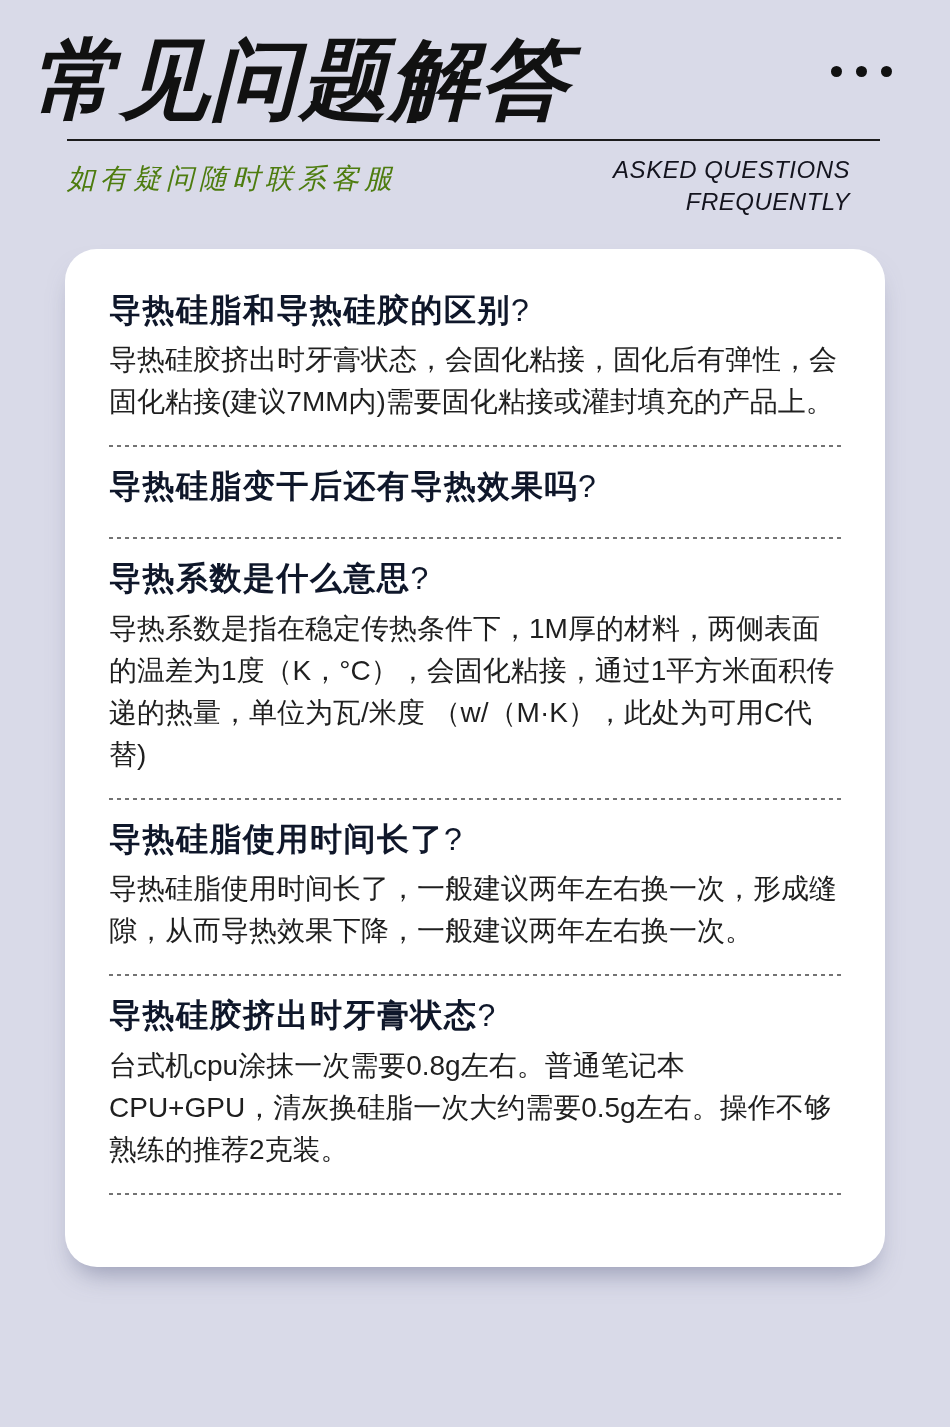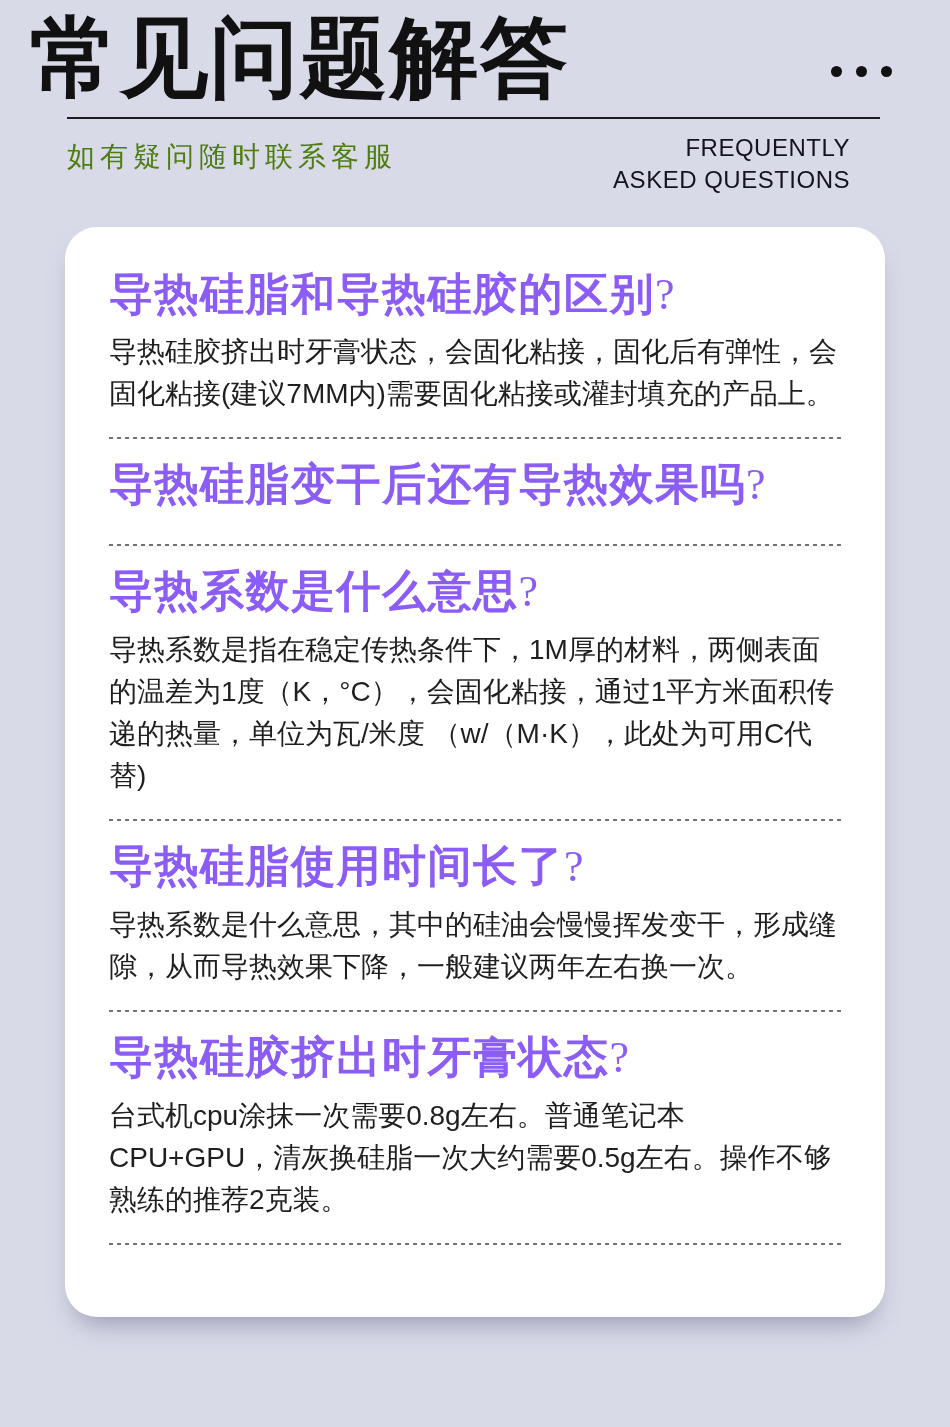--- a/index.html
+++ b/index.html
@@ -10,21 +10,22 @@
   body {
     height: 1427px;
     background: #d9dae8;
     color: #111111;
     overflow: hidden;
   }
 
   
   .header {
     position: relative;
-    padding: 10px 35px 0 30px;
+    padding: 32px 35px 0 30px;
+    font-style: italic;
   }
   .page-title {
     font-size: 88px;
     line-height: 1.1;
     font-weight: 900;
     color: #111111;
     letter-spacing: 2px;
     font-family: "Liberation Sans", sans-serif;
   }
   .ellipsis-icon {
@@ -75,27 +76,26 @@
   }
   .faq-item {
     padding: 20px 0 22px 0;
   }
   .faq-divider {
     height: 2px;
     background: repeating-linear-gradient(90deg, #5a5a5a 0 4px, transparent 4px 8px);
     opacity: 0.85;
   }
   .faq-question {
-    font-size: 44px;
+    font-size: 32px;
     font-weight: 900;
-    color: #8b5cf6;
+    color: #0f172a;
     letter-spacing: 1.5px;
     margin-bottom: 10px;
     line-height: 1.2;
-    font-family: Liberation Serif, serif;
   }
   .faq-question .qmark {
     font-weight: 400;
     letter-spacing: 0;
   }
   .faq-answer p {
     font-size: 28px;
     line-height: 1.5;
     color: #1f1f1f;
   }
@@ -107,22 +107,22 @@
   <div class="page-title">常见问题解答</div>
   <div class="ellipsis-icon">
     <span class="dot"></span>
     <span class="dot"></span>
     <span class="dot"></span>
   </div>
   <hr class="header-rule">
   <div class="subtitle-row">
     <div class="subtitle-cn">如有疑问随时联系客服</div>
     <div class="subtitle-en">
+      <div>ASKED QUESTIONS</div>
       <div>FREQUENTLY</div>
-      <div>ASKED QUESTIONS</div>
     </div>
   </div>
 </div>
 
 <div class="faq-card">
 
   <div class="faq-item">
     <div class="faq-question"><span>导热硅脂和导热硅胶的区别</span><span class="qmark">?</span></div>
     <div class="faq-answer">
       <p>导热硅胶挤出时牙膏状态，会固化粘接，固化后有弹性，会固化粘接(建议7MM内)需要固化粘接或灌封填充的产品上。</p>
@@ -139,21 +139,21 @@
     <div class="faq-question"><span>导热系数是什么意思</span><span class="qmark">?</span></div>
     <div class="faq-answer">
       <p>导热系数是指在稳定传热条件下，1M厚的材料，两侧表面的温差为1度（K，°C），会固化粘接，通过1平方米面积传递的热量，单位为瓦/米度 （w/（M·K），此处为可用C代替)</p>
     </div>
   </div>
   <div class="faq-divider"></div>
 
   <div class="faq-item">
     <div class="faq-question"><span>导热硅脂使用时间长了</span><span class="qmark">?</span></div>
     <div class="faq-answer">
-      <p>导热系数是什么意思，其中的硅油会慢慢挥发变干，形成缝隙，从而导热效果下降，一般建议两年左右换一次。</p>
+      <p>导热硅脂使用时间长了，一般建议两年左右换一次，形成缝隙，从而导热效果下降，一般建议两年左右换一次。</p>
     </div>
   </div>
   <div class="faq-divider"></div>
 
   <div class="faq-item">
     <div class="faq-question"><span>导热硅胶挤出时牙膏状态</span><span class="qmark">?</span></div>
     <div class="faq-answer">
       <p>台式机cpu涂抹一次需要0.8g左右。普通笔记本CPU+GPU，清灰换硅脂一次大约需要0.5g左右。操作不够熟练的推荐2克装。</p>
     </div>
   </div>

